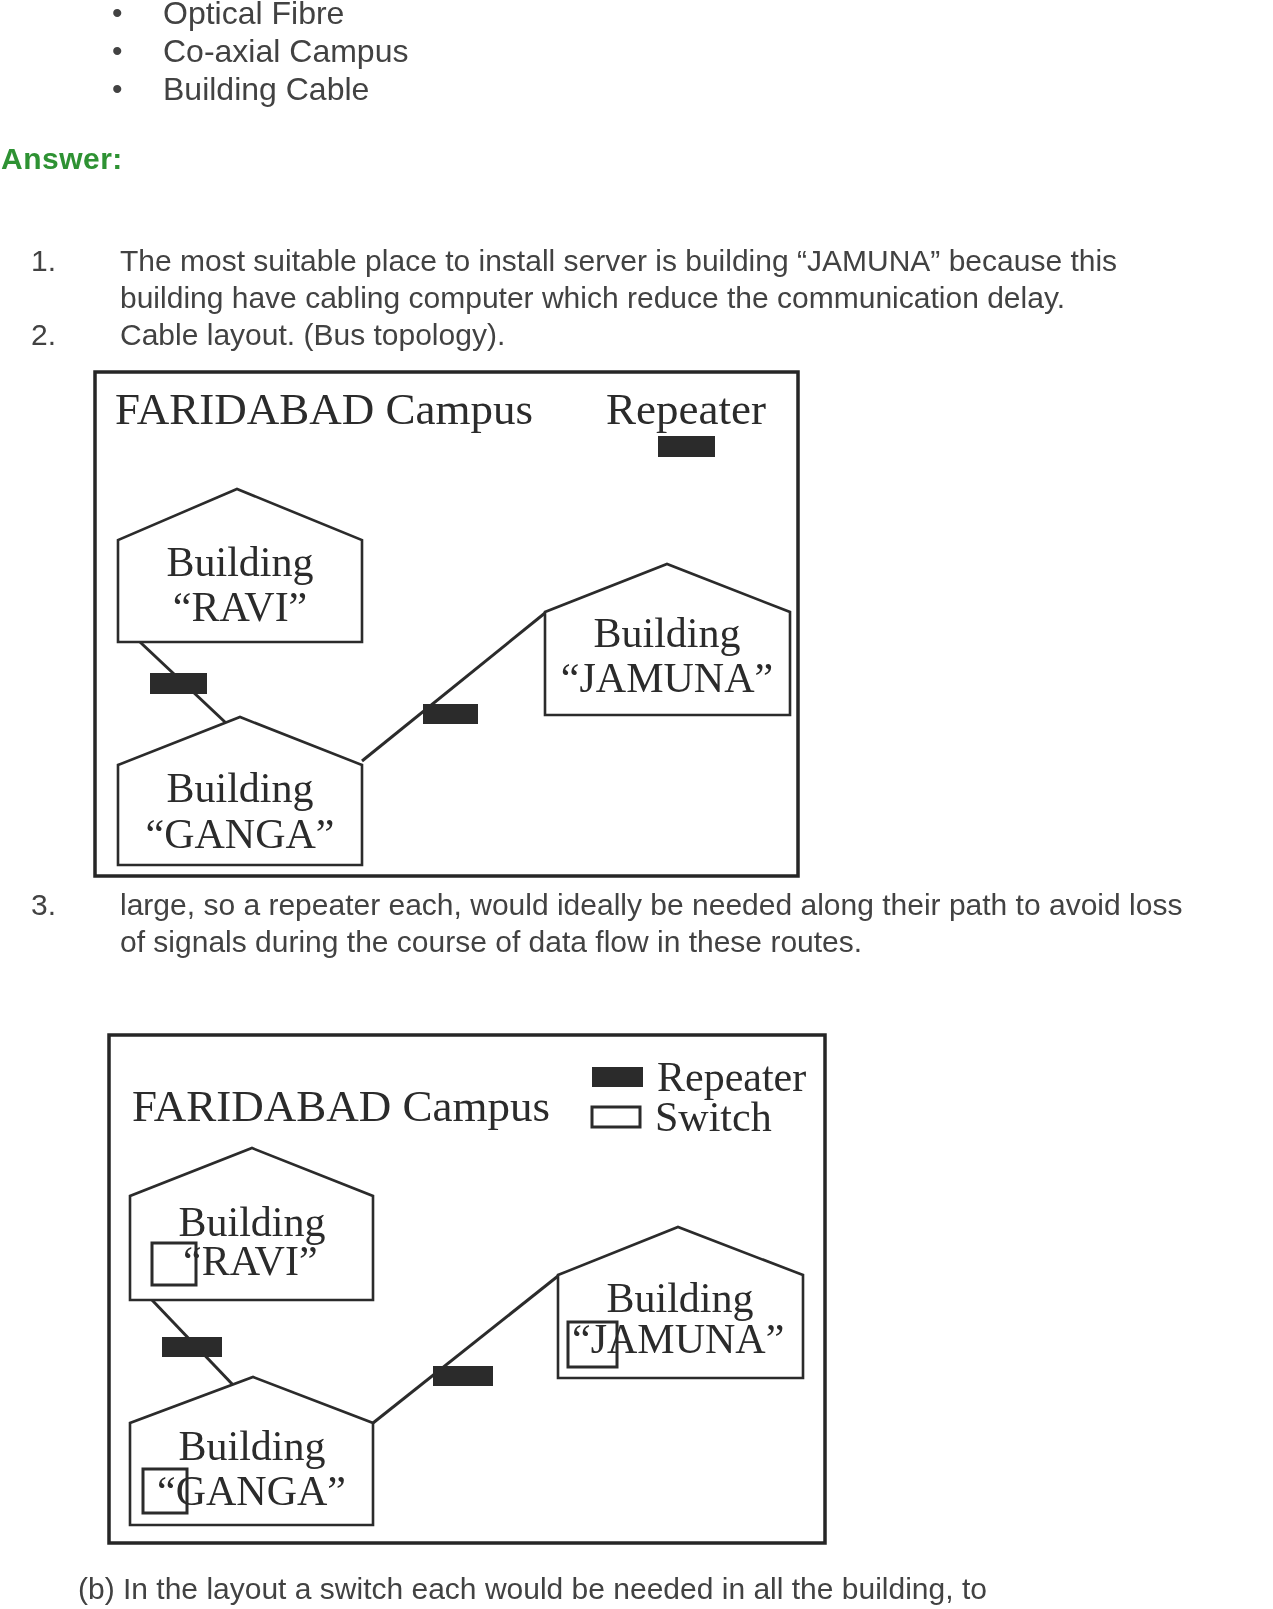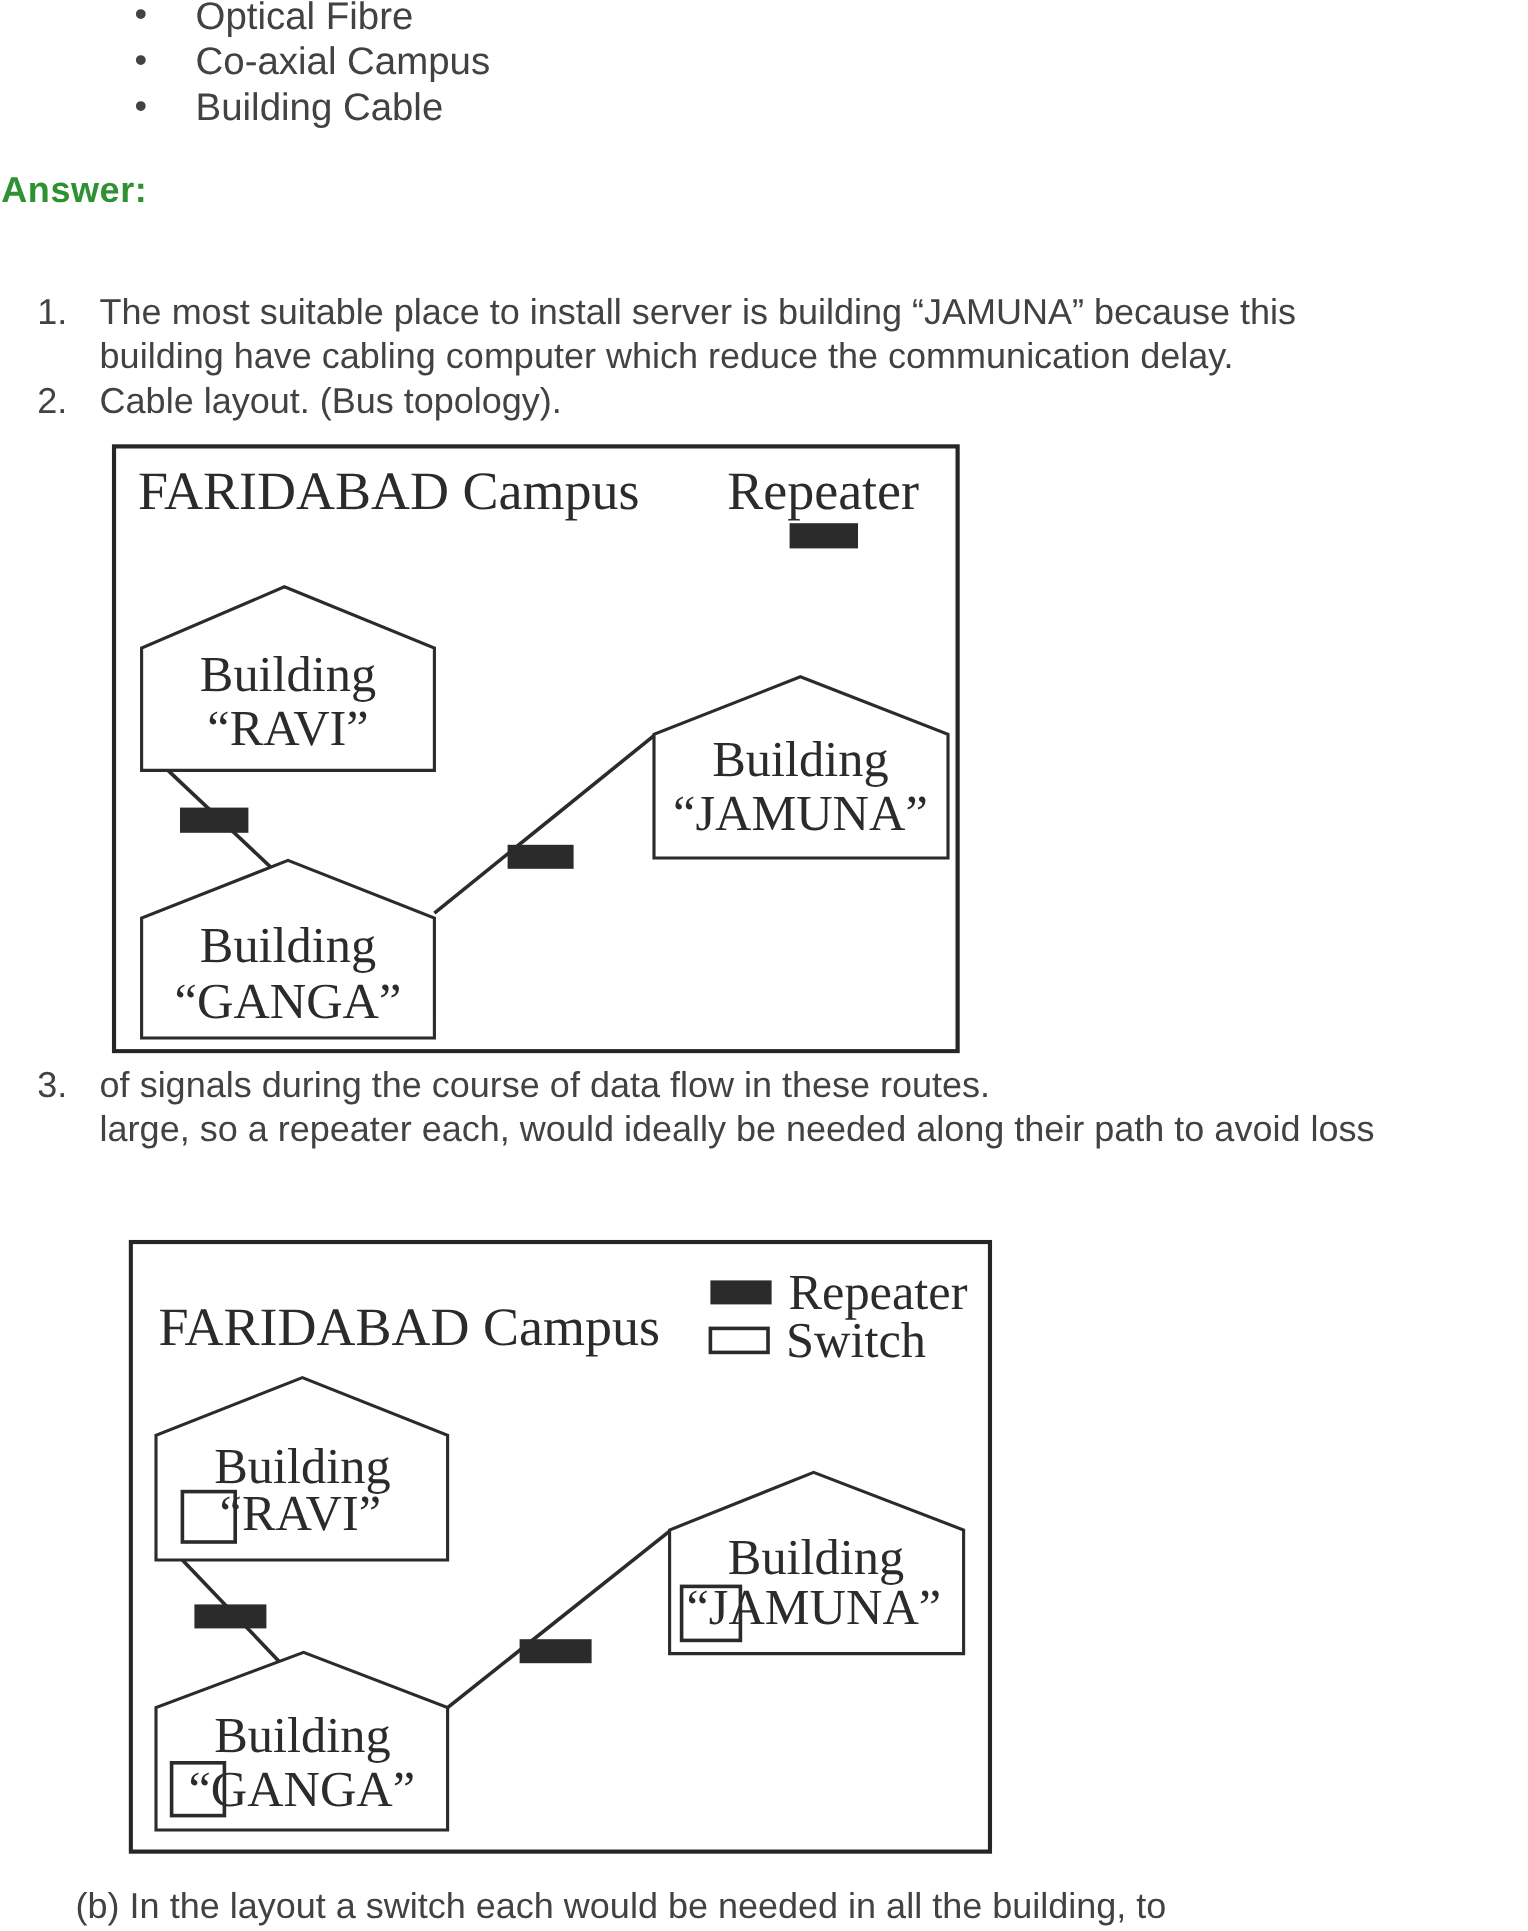--- a/index.html
+++ b/index.html
@@ -12,35 +12,35 @@
   .bullet-item{display:flex;align-items:center;height:38px;font-size:32px;white-space:nowrap;}
   .bullet-dot{width:51px;font-size:30px;color:#424242;}
   
   .answer-heading{
     position:absolute;left:1px;top:142px;font-size:30px;font-weight:bold;
     color:#2e9233;letter-spacing:.5px;
   }
   
   .num-item{position:absolute;left:0;font-size:30px;line-height:37px;}
   .num-item .marker{position:absolute;left:31px;top:0;}
-  .num-item .lines{margin-left:83px;}
+  .num-item .lines{margin-left:120px;}
   .num-item .line{white-space:nowrap;}
   
   .diagram{position:absolute;}
   .diagram svg{display:block;}
   .frame{fill:#ffffff;stroke:#262626;stroke-width:3.5;}
   .wire{stroke:#2b2b2b;stroke-width:3;}
   .house{fill:#ffffff;stroke:#2b2b2b;stroke-width:2.6;}
   .solid{fill:#2b2b2b;stroke:none;}
   .hollow{fill:#ffffff;stroke:#2b2b2b;stroke-width:3;}
   .d-text{font-family:"Liberation Serif", serif;fill:#2b2b2b;}
   .d-title{font-size:45px;}
   .d-legend{font-size:42px;}
   .b-label{font-size:42px;}
-  .footnote{position:absolute;left:63px;top:1572px;font-size:30px;white-space:nowrap;}
+  .footnote{position:absolute;left:78px;top:1572px;font-size:30px;white-space:nowrap;}
 </style>
 </head>
 <body>
 
 <div class="page">
 
   <div class="bullet-list">
     <div class="bullet-item">
       <span class="bullet-dot">•</span>
       <span>Optical Fibre</span>
@@ -95,22 +95,22 @@
       <text class="d-text b-label" x="574" y="322" text-anchor="middle">“JAMUNA”</text>
 
       <rect class="solid" x="57" y="303" width="57" height="21"></rect>
       <rect class="solid" x="330" y="334" width="55" height="20"></rect>
     </svg>
   </div>
 
   <div class="num-item" style="top:886px;">
     <span class="marker">3.</span>
     <div class="lines">
+      <div class="line">large, so a repeater each, would ideally be needed along their path to avoid loss</div>
       <div class="line">of signals during the course of data flow in these routes.</div>
-      <div class="line">large, so a repeater each, would ideally be needed along their path to avoid loss</div>
     </div>
   </div>
 
   <div class="diagram" style="left:107px;top:1033px;">
     <svg width="720" height="512" viewBox="0 0 720 512">
       <rect class="frame" x="2" y="2" width="716" height="508"></rect>
       <text class="d-text d-title" x="25" y="88">FARIDABAD Campus</text>
 
       <rect class="solid" x="485" y="34" width="51" height="20"></rect>
       <text class="d-text d-legend" x="550" y="58">Repeater</text>

